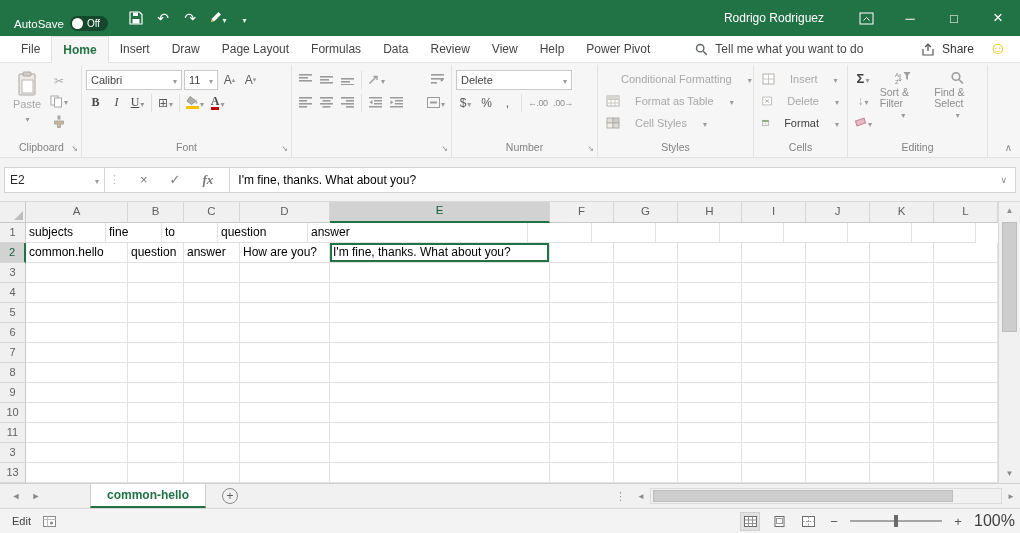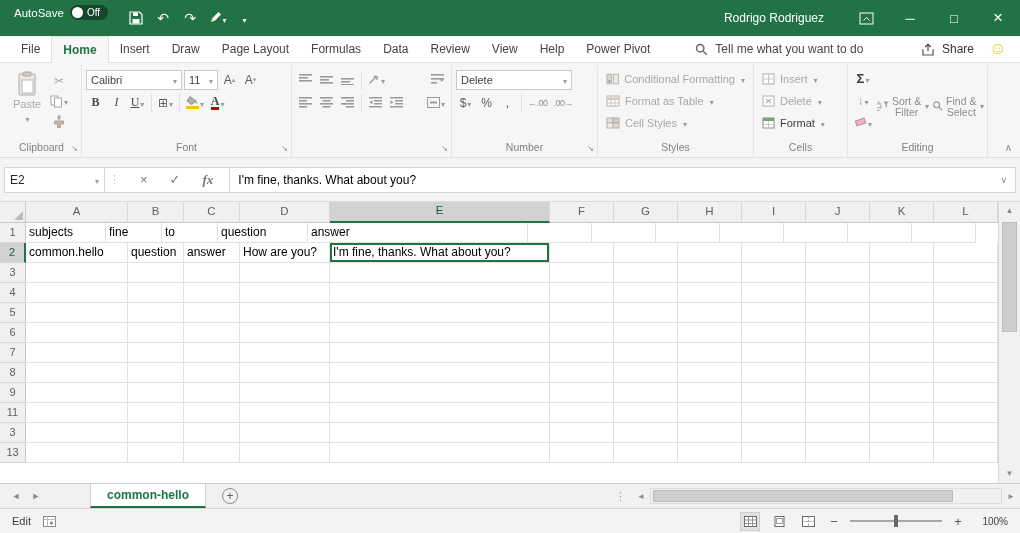--- a/index.html
+++ b/index.html
@@ -1,21 +1,21 @@
 <!DOCTYPE html>
 <html><head>
 <meta charset="utf-8">
 <style>
   *{margin:0;padding:0;box-sizing:border-box}
   html,body{width:1020px;height:533px;overflow:hidden}
   body{font-family:"Liberation Sans","DejaVu Sans",sans-serif;font-size:12px;background:#fff;color:#262626}
 
   
   .titlebar{position:relative;height:36px;background:#217346;color:#fff;display:flex;align-items:center;padding-left:14px}
-  .tb-left{display:flex;align-items:flex-start;z-index:2}
+  .tb-left{display:flex;align-items:flex-end;z-index:2}
   .autosave{display:flex;align-items:center;gap:6px;font-size:11.5px}
   .as-pill{display:inline-flex;align-items:center;gap:4px;background:rgba(0,0,0,.38);border-radius:8px;height:15px;padding:1px 8px 1px 2px;font-size:10px}
   .as-knob{width:11px;height:11px;border-radius:50%;background:#fff}
   .qat{display:flex;align-items:center;gap:3px;margin-left:16px}
   .qat-btn{display:inline-flex;align-items:center;justify-content:center;min-width:24px;height:26px;font-size:14px;color:#fff}
   .qat-btn .dd::after{color:#e4efe8}
   .tb-title{position:absolute;left:0;right:0;text-align:center;font-size:12.5px;pointer-events:none;z-index:1}
   .tb-right{margin-left:auto;display:flex;align-items:center;height:36px;z-index:2}
   .tb-user{font-size:12px;margin-right:20px}
   .win-btn{width:44px;height:36px;display:inline-flex;align-items:center;justify-content:center;font-size:13px}
@@ -56,28 +56,28 @@
   .btn-b{font-weight:700;font-family:"Liberation Serif",serif;color:#4a4a4a}
   .btn-i{font-style:italic;font-family:"Liberation Serif",serif;color:#4a4a4a}
   .btn-u{text-decoration:underline;font-family:"Liberation Serif",serif;color:#4a4a4a}
   .fontcolor-A{font-weight:700;font-family:"Liberation Serif",serif;color:#4a4a4a;border-bottom:3px solid #c00000;line-height:12px}
   .fillbar{display:inline-block;width:13px;height:3px;background:#ffc000;margin-top:1px}
   .fill-stack{display:flex;flex-direction:column;align-items:center}
   
   .gencombo{width:116px}
   .decbtn{font-size:9px;color:#8f8f8f;letter-spacing:-.5px}
   
-  .wbtn{display:flex;align-items:center;gap:5px;height:22px;padding:0 4px;font-size:11px;color:#a8a8a8;white-space:nowrap}
+  .wbtn{display:flex;align-items:center;gap:15px;height:22px;padding:0 4px;font-size:11px;color:#a8a8a8;white-space:nowrap}
   .wbtn.en{color:#3f3f3f}
   
   .ed-body{display:flex;gap:3px}
   .ed-left{display:flex;flex-direction:column;gap:1px}
   .ed-left .sbtn{height:21px}
   .sigma{font-weight:700;font-size:13px;color:#3f3f3f}
-  .big2{width:52px;display:flex;flex-direction:row;align-items:center;padding-top:3px;font-size:10.5px;line-height:11px;color:#8d8d8d;text-align:center}
+  .big2{width:52px;display:flex;flex-direction:column;align-items:center;padding-top:3px;font-size:10.5px;line-height:11px;color:#8d8d8d;}
   .big2 .cap{margin-top:2px;width:46px}
   .collapse-ribbon{position:absolute;right:8px;bottom:4px;font-size:10px;color:#8a8a8a}
 
   
   .formula-row{height:44px;background:#f3f3f3;border-bottom:1px solid #d9d9d9;display:flex;align-items:center;padding:0 4px}
   .fbar{display:flex;align-items:center;height:26px;flex:1;background:#fff;border:1px solid #d4d4d4}
   .name-box{width:100px;height:100%;display:flex;align-items:center;padding:0 5px;border-right:1px solid #d4d4d4;font-size:12px;color:#262626}
   .name-box .dd{margin-left:auto}
   .fb-dots{color:#c0c0c0;padding:0 4px;font-size:11px}
   .fx-btns{display:flex;align-items:center;gap:22px;padding:0 16px;border-right:1px solid #d4d4d4;height:100%}
@@ -121,21 +121,21 @@
   .mode{font-size:11px;color:#3f3f3f;padding-left:12px}
   .macro{margin-left:12px;display:flex;align-items:center}
   .sb-right{margin-left:auto;display:flex;align-items:center;gap:9px;padding-right:12px}
   .viewbtn{display:flex;align-items:center;justify-content:center;width:20px;height:19px}
   .viewbtn.sel{background:#e2e2e2;border:1px solid #cfcfcf}
   .zoomglyph{font-size:13px;color:#555;width:14px;text-align:center}
   .zoom-slider{position:relative;width:92px;height:14px}
   .ztrack{position:absolute;left:0;right:0;top:6px;height:2px;background:#a6a6a6}
   .ztick{position:absolute;left:50%;top:3px;width:1px;height:8px;background:#a6a6a6}
   .zthumb{position:absolute;left:44px;top:1px;width:4px;height:12px;background:#6a6a6a}
-  .zoom-pct{font-size:10px;color:#3f3f3f;width:34px;text-align:right}
+  .zoom-pct{font-size:16px;color:#3f3f3f;width:34px;text-align:right}
   .bars rect{fill:#9b9b9b}
 </style>
 </head>
 <body>
 
 <div class="titlebar">
   <div class="tb-left">
     <span class="autosave">
       <span>AutoSave</span>
       <span class="as-pill">
@@ -672,20 +672,35 @@
         <div class="g-cell" style="width: 64px;"></div>
         <div class="g-cell" style="width: 64px;"></div>
         <div class="g-cell" style="width: 64px;"></div>
         <div class="g-cell" style="width: 64px;"></div>
         <div class="g-cell" style="width: 64px;"></div>
         <div class="g-cell" style="width: 64px;"></div>
         <div class="g-cell" style="width: 64px;"></div>
       </div>
       <div class="g-row">
         <div class="g-rowh">9</div>
+        <div class="g-cell" style="width: 102px;"></div>
+        <div class="g-cell" style="width: 56px;"></div>
+        <div class="g-cell" style="width: 56px;"></div>
+        <div class="g-cell" style="width: 90px;"></div>
+        <div class="g-cell" style="width: 220px;"></div>
+        <div class="g-cell" style="width: 64px;"></div>
+        <div class="g-cell" style="width: 64px;"></div>
+        <div class="g-cell" style="width: 64px;"></div>
+        <div class="g-cell" style="width: 64px;"></div>
+        <div class="g-cell" style="width: 64px;"></div>
+        <div class="g-cell" style="width: 64px;"></div>
+        <div class="g-cell" style="width: 64px;"></div>
+      </div>
+      <div class="g-row">
+        <div class="g-rowh">10</div>
         <div class="g-cell" style="width: 102px;"></div>
         <div class="g-cell" style="width: 56px;"></div>
         <div class="g-cell" style="width: 56px;"></div>
         <div class="g-cell" style="width: 90px;"></div>
         <div class="g-cell" style="width: 220px;"></div>
         <div class="g-cell" style="width: 64px;"></div>
         <div class="g-cell" style="width: 64px;"></div>
         <div class="g-cell" style="width: 64px;"></div>
         <div class="g-cell" style="width: 64px;"></div>
         <div class="g-cell" style="width: 64px;"></div>

